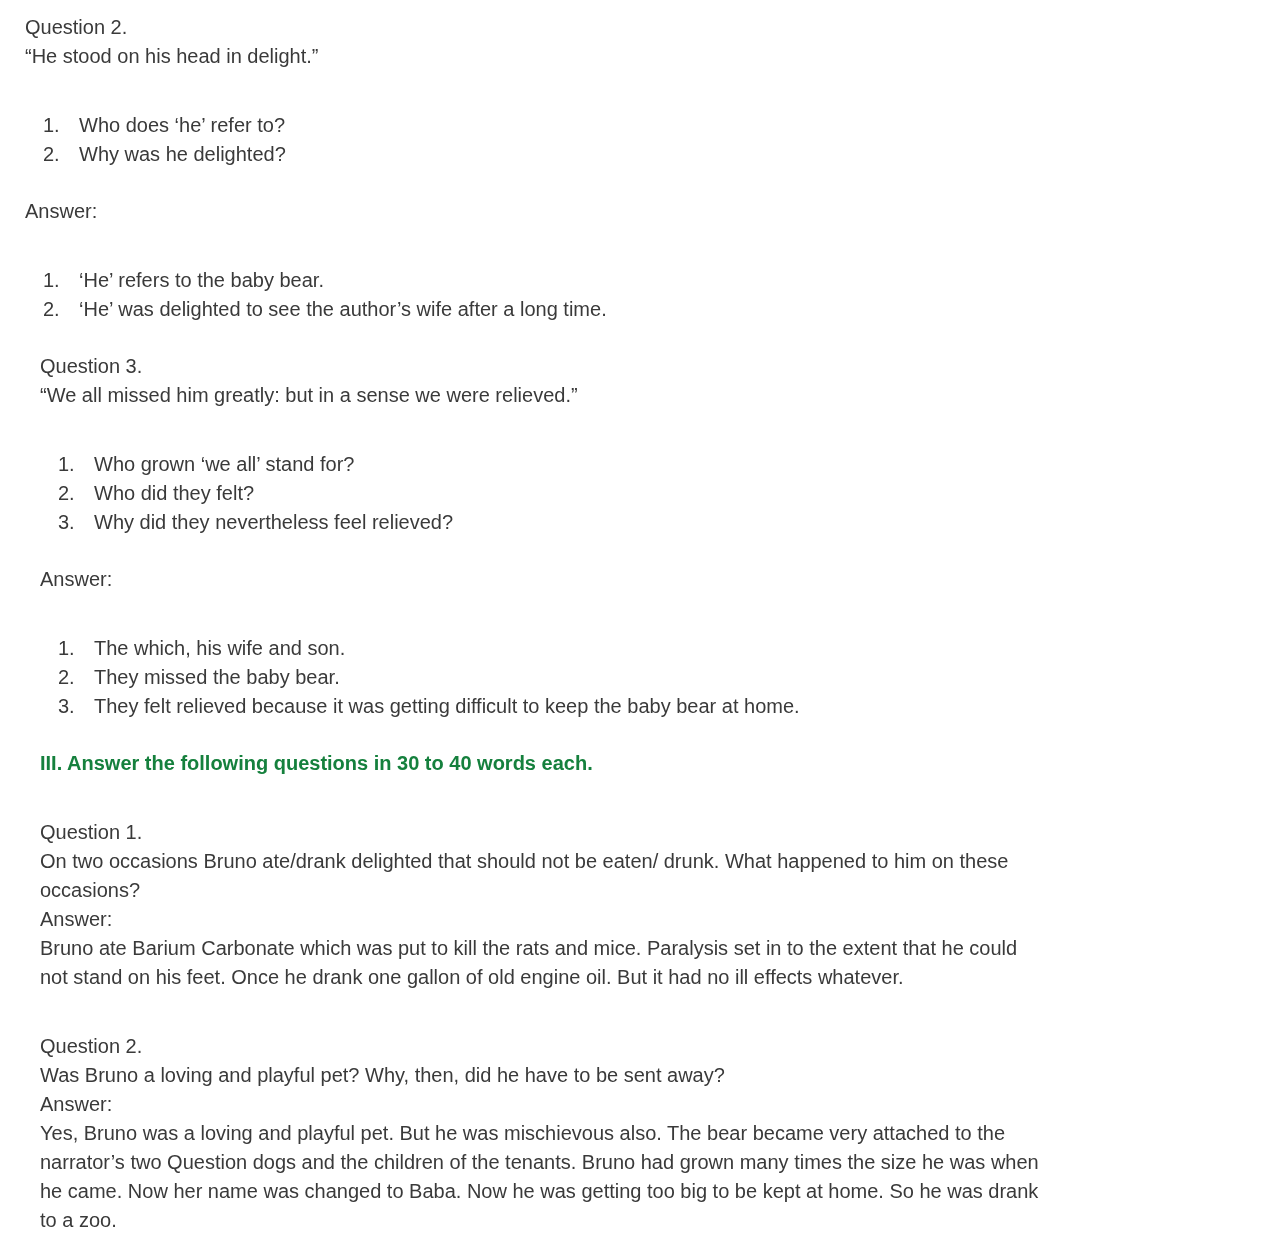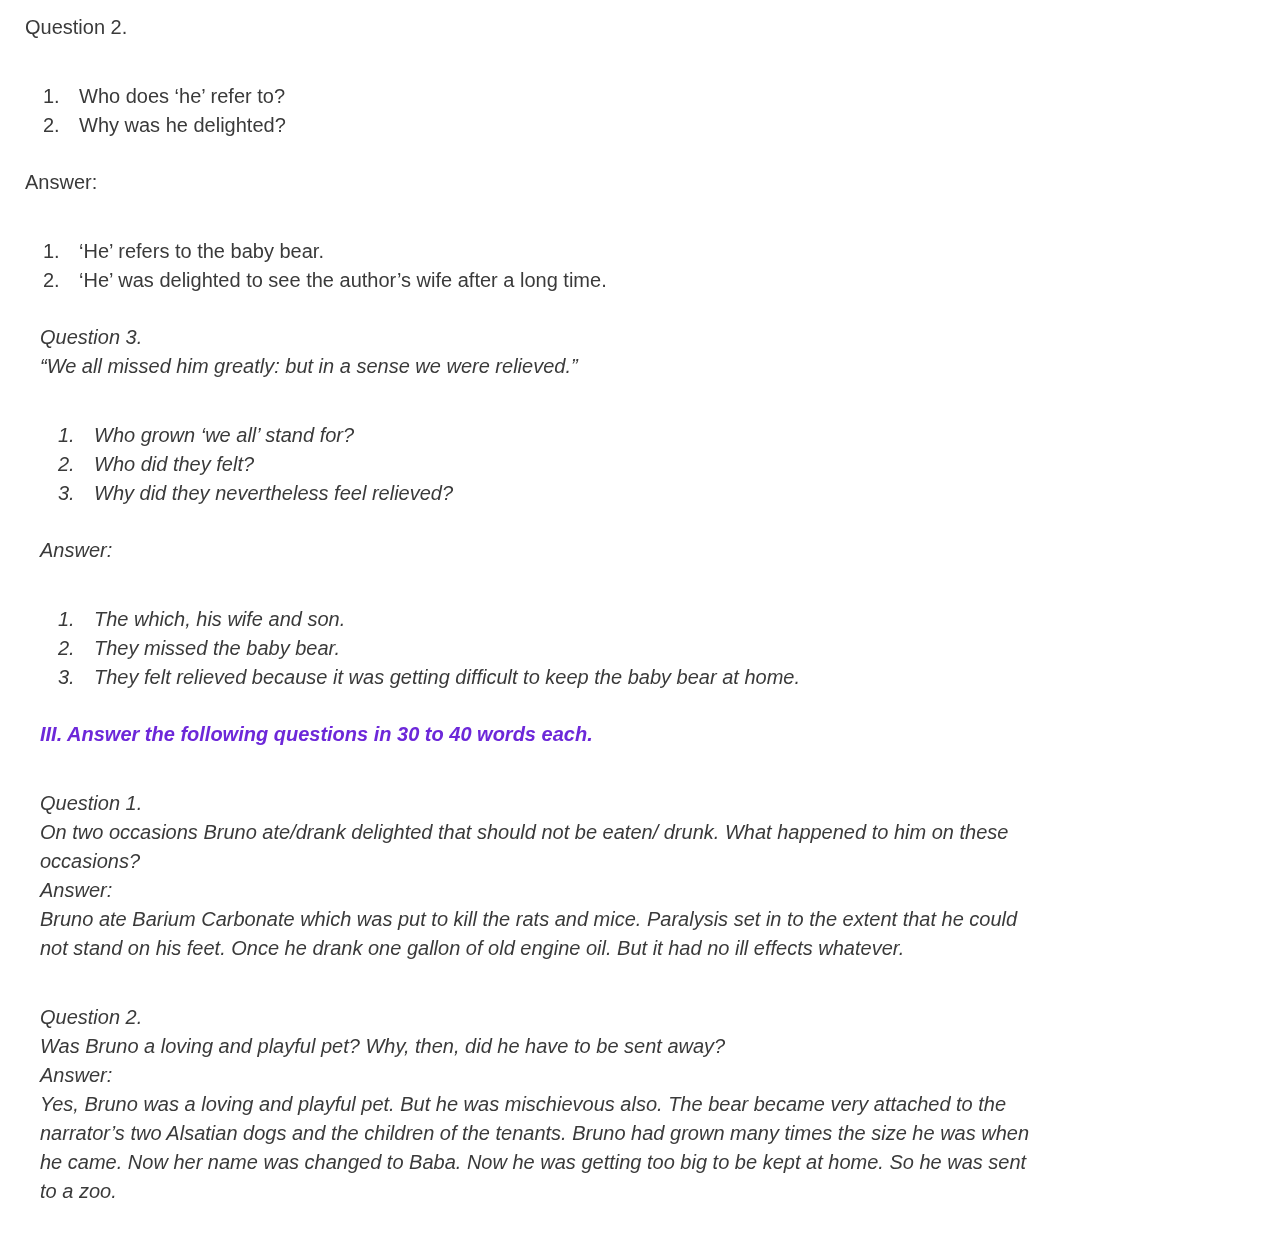--- a/index.html
+++ b/index.html
@@ -10,37 +10,38 @@
   body {
     width: 1275px;
     height: 1238px;
     overflow: hidden;
     font-family: "Liberation Sans", sans-serif;
     font-size: 20px;
     line-height: 29px;
     color: #3a3a3a;
   }
   .sec-a { padding: 13px 0 0 16px; }
-  .sec-b { padding-left: 31px; font-style: italic; }
+  .sec-b { padding-left: 31px; }
   .para { margin: 0 0 40px 9px; }
   .list { margin: 0 0 28px 0; }
   .li   { padding-left: 27px; white-space: nowrap; }
   .num  { display: inline-block; width: 36px; }
   .line { white-space: nowrap; }
-  .heading { font-weight: bold; color: #6d28d9; }
+  .heading { font-weight: bold; color: #15803d; }
 </style>
 </head>
 <body>
 
 <div>
 
   <div class="sec-a">
 
     <div class="para">
       <div class="line">Question 2.</div>
+      <div class="line">“He stood on his head in delight.”</div>
     </div>
 
     <div class="list">
       <div class="li">
         <span class="num">1.</span><span>Who does ‘he’ refer to?</span>
       </div>
       <div class="li">
         <span class="num">2.</span><span>Why was he delighted?</span>
       </div>
     </div>
@@ -100,20 +101,20 @@
       <div class="line">Answer:</div>
       <div class="line">Bruno ate Barium Carbonate which was put to kill the rats and mice. Paralysis set in to the extent that he could</div>
       <div class="line">not stand on his feet. Once he drank one gallon of old engine oil. But it had no ill effects whatever.</div>
     </div>
 
     <div class="para">
       <div class="line">Question 2.</div>
       <div class="line">Was Bruno a loving and playful pet? Why, then, did he have to be sent away?</div>
       <div class="line">Answer:</div>
       <div class="line">Yes, Bruno was a loving and playful pet. But he was mischievous also. The bear became very attached to the</div>
-      <div class="line">narrator’s two Alsatian dogs and the children of the tenants. Bruno had grown many times the size he was when</div>
-      <div class="line">he came. Now her name was changed to Baba. Now he was getting too big to be kept at home. So he was sent</div>
+      <div class="line">narrator’s two Question dogs and the children of the tenants. Bruno had grown many times the size he was when</div>
+      <div class="line">he came. Now her name was changed to Baba. Now he was getting too big to be kept at home. So he was drank</div>
       <div class="line">to a zoo.</div>
     </div>
 
   </div>
 
 </div>
 
 </body></html>

